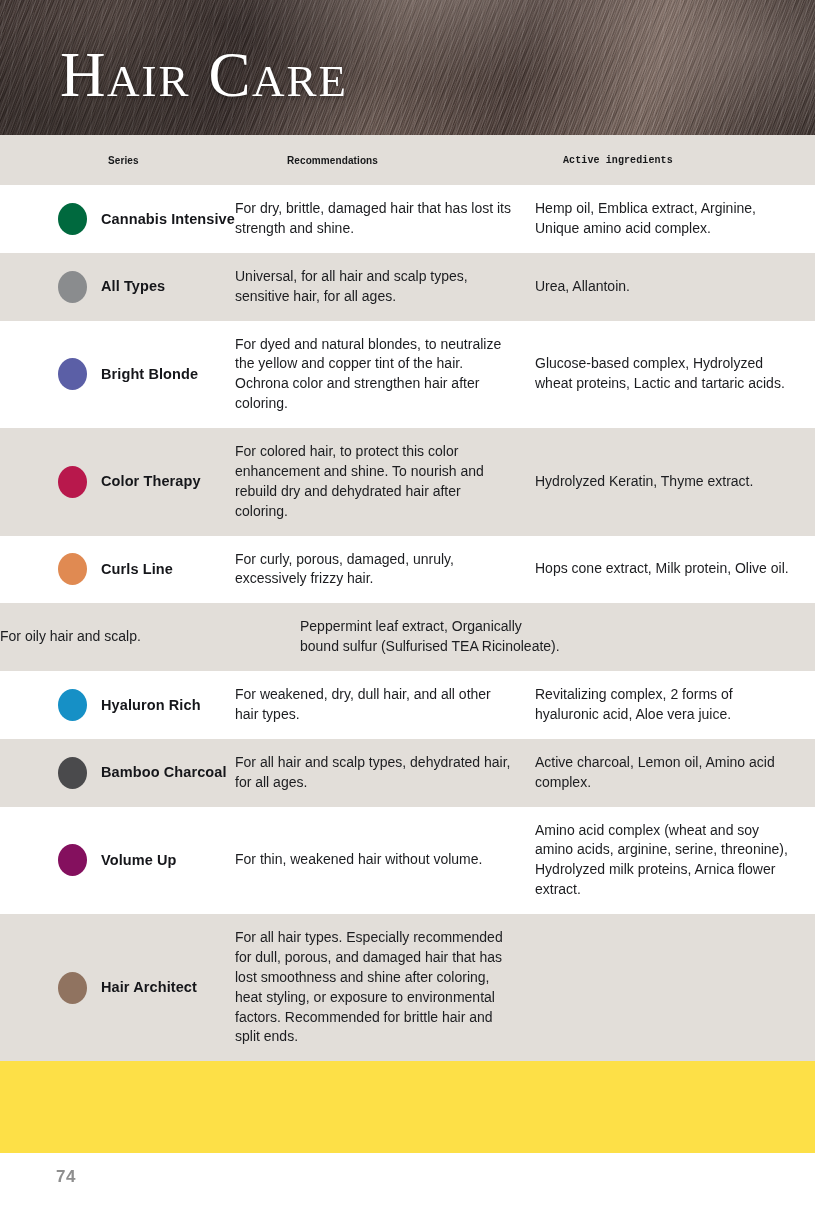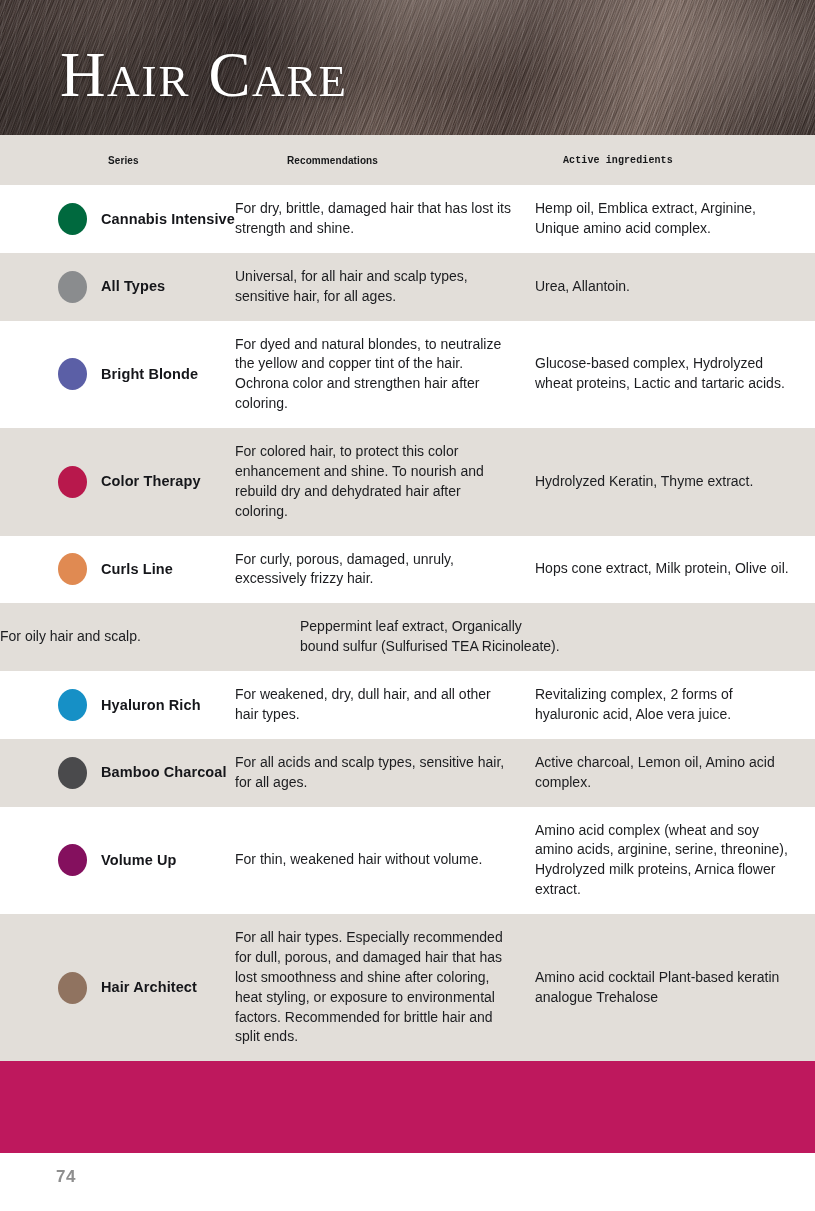--- a/index.html
+++ b/index.html
@@ -2,21 +2,21 @@
 <html><head>
 <meta charset="utf-8">
 <style>
   * { margin:0; padding:0; box-sizing:border-box; }
   html,body{
     width:815px; height:1211px;
     background:#ffffff;
     font-family:"Liberation Sans", sans-serif;
     -webkit-font-smoothing:antialiased;
   }
-  .page{ position:relative; width:815px; height:1211px; overflow:hidden; background:#be185d; }
+  .page{ position:relative; width:815px; height:1211px; overflow:hidden; background:#fde047; }
 
   
   .hero{
     position:relative; width:815px; height:135px; overflow:hidden;
     background:#4a3c38;
   }
   .hero-tex{ position:absolute; inset:-40px -40px -40px -40px; }
   .tex-a{
     background:
       repeating-linear-gradient(110deg,
@@ -196,38 +196,37 @@
           <div class="series-name">Hyaluron Rich</div>
         </div>
         <div class="cell-rec">For weakened, dry, dull hair, and all other hair types.</div>
         <div class="cell-act">Revitalizing complex, 2 forms of hyaluronic acid, Aloe vera juice.</div>
       </div>
       <div class="row alt">
         <div class="cell-series">
           <div class="dot" style="background: rgb(74, 74, 76);"></div>
           <div class="series-name">Bamboo Charcoal</div>
         </div>
-        <div class="cell-rec">For all acids and scalp types, sensitive hair, for all ages.</div>
+        <div class="cell-rec">For all hair and scalp types, dehydrated hair, for all ages.</div>
         <div class="cell-act">Active charcoal, Lemon oil, Amino acid complex.</div>
       </div>
       <div class="row">
         <div class="cell-series">
           <div class="dot" style="background: rgb(132, 16, 94);"></div>
           <div class="series-name">Volume Up</div>
         </div>
         <div class="cell-rec">For thin, weakened hair without volume.</div>
         <div class="cell-act">Amino acid complex (wheat and soy amino acids, arginine, serine, threonine), Hydrolyzed milk proteins, Arnica flower extract.</div>
       </div>
       <div class="row alt">
         <div class="cell-series">
           <div class="dot" style="background: rgb(144, 115, 96);"></div>
           <div class="series-name">Hair Architect</div>
         </div>
         <div class="cell-rec">For all hair types. Especially recommended for dull, porous, and damaged hair that has lost smoothness and shine after coloring, heat styling, or exposure to environmental factors. Recommended for brittle hair and split ends.</div>
-        <div class="cell-act">Amino acid cocktail Plant-based keratin analogue Trehalose</div>
       </div>
     </div>
 
   <div class="footer">
     <div class="page-num">74</div>
   </div>
 
 </div>
 
 </body></html>

